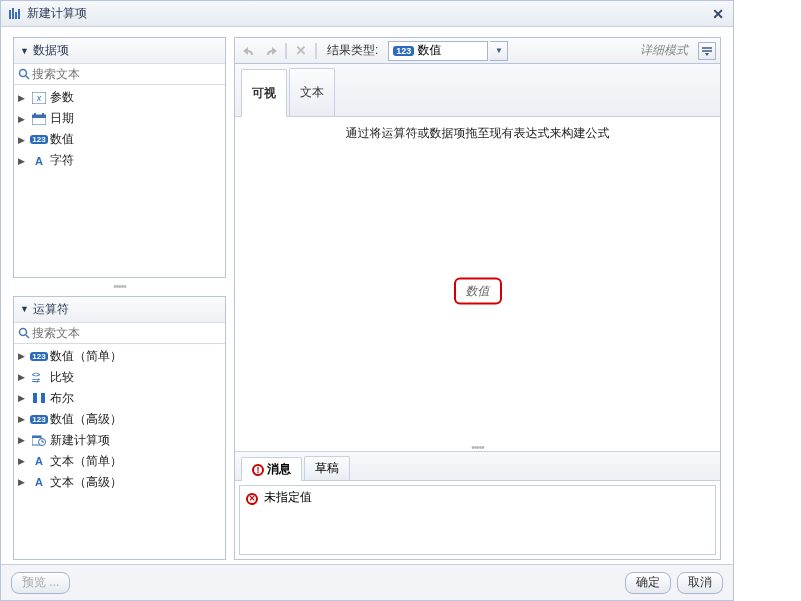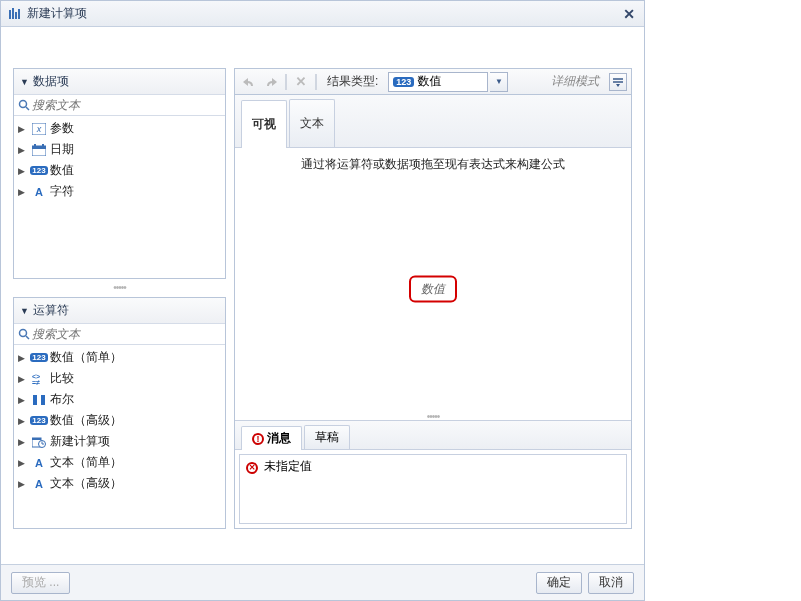--- a/index.html
+++ b/index.html
@@ -5,27 +5,26 @@
 * { box-sizing: border-box; margin: 0; padding: 0; }
 body {
   font-family: "Microsoft YaHei", Arial, sans-serif;
   font-size: 12px;
   background: #fff;
   width: 801px;
   height: 601px;
   overflow: hidden;
 }
 .dialog {
-  width: 645px;
+  width: 734px;
   height: 601px;
   border: 1px solid #b8c5d9;
   background: #fff;
   display: flex;
   flex-direction: column;
-  gap: 31px;
 }
 .titlebar {
   height: 26px;
   background: linear-gradient(#f5f7fa, #e8ecf2);
   border-bottom: 1px solid #c5d0e0;
   display: flex;
   align-items: center;
   padding: 0 6px;
 }
 .titlebar .ticon { width: 16px; height: 16px; margin-right: 4px; display: flex; align-items: center; justify-content: center; }
@@ -52,21 +51,21 @@
   border-bottom: 1px solid #d5dce8;
   padding: 4px 6px;
   display: flex;
   align-items: center;
   color: #2a3b55;
 }
 .panel-header .tri { margin-right: 4px; font-size: 9px; }
 .search-row { border-bottom: 1px solid #d5dce8; padding: 3px 4px; display: flex; align-items: center; }
 .search-row .mag { color: #4a78b5; margin-right: 2px; }
 .search-row input {
-  flex: 1; border: none; outline: none; font-style: italic; color: #a16207; font-size: 12px;
+  flex: 1; border: none; outline: none; color: #a16207; font-size: 12px;
 }
 .tree { flex: 1; overflow: auto; padding: 2px 0; background: #fff; }
 .tree-item {
   display: flex; align-items: center; padding: 2px 4px; cursor: pointer;
 }
 .tree-item .exp { width: 10px; font-size: 9px; color: #555; }
 .tree-item .icn { width: 16px; height: 14px; margin: 0 3px; display: flex; align-items: center; justify-content: center; }
 .tree-item .lbl { color: #222; }
 .splitter-h { height: 6px; background: #fff; position: relative; }
 .splitter-h::after { content: "•••••"; position: absolute; left: 50%; top: -3px; transform: translateX(-50%); color: #b5b5b5; letter-spacing: -1px; font-size: 10px; }
@@ -117,21 +116,21 @@
 .msg-list { flex: 1; border: 1px solid #c7d0e0; margin: 4px; background: #fff; }
 .msg-row { display: flex; align-items: center; padding: 3px 6px; }
 .msg-row .mi { margin-right: 6px; }
 .x-circ { width: 12px; height: 12px; border: 2px solid #c00; border-radius: 50%; display:inline-flex; align-items:center; justify-content:center; color:#c00; font-size:8px; font-weight:bold; }
 .footer {
   height: 36px; border-top: 1px solid #c5d0e0; background: #f2f4f8;
   display: flex; align-items: center; padding: 0 10px;
 }
 .btn {
   height: 22px; padding: 0 10px; border: 1px solid #a8b5cc; background: linear-gradient(#fdfdfe,#e6eaf1);
-  color: #333; cursor: pointer; border-radius: 2px; font-size: 12px;
+  color: #333; cursor: pointer; border-radius: 8px; font-size: 12px;
 }
 .btn.disabled { color: #aaa; }
 .footer .gap { flex: 1; }
 svg { display: block; }
 
 .chip123 { background:#2a6bbf; color:#fff; border-radius:3px; font-size:8px; padding:0 2px; font-weight:bold; }
 </style>
 </head>
 <body>
 

